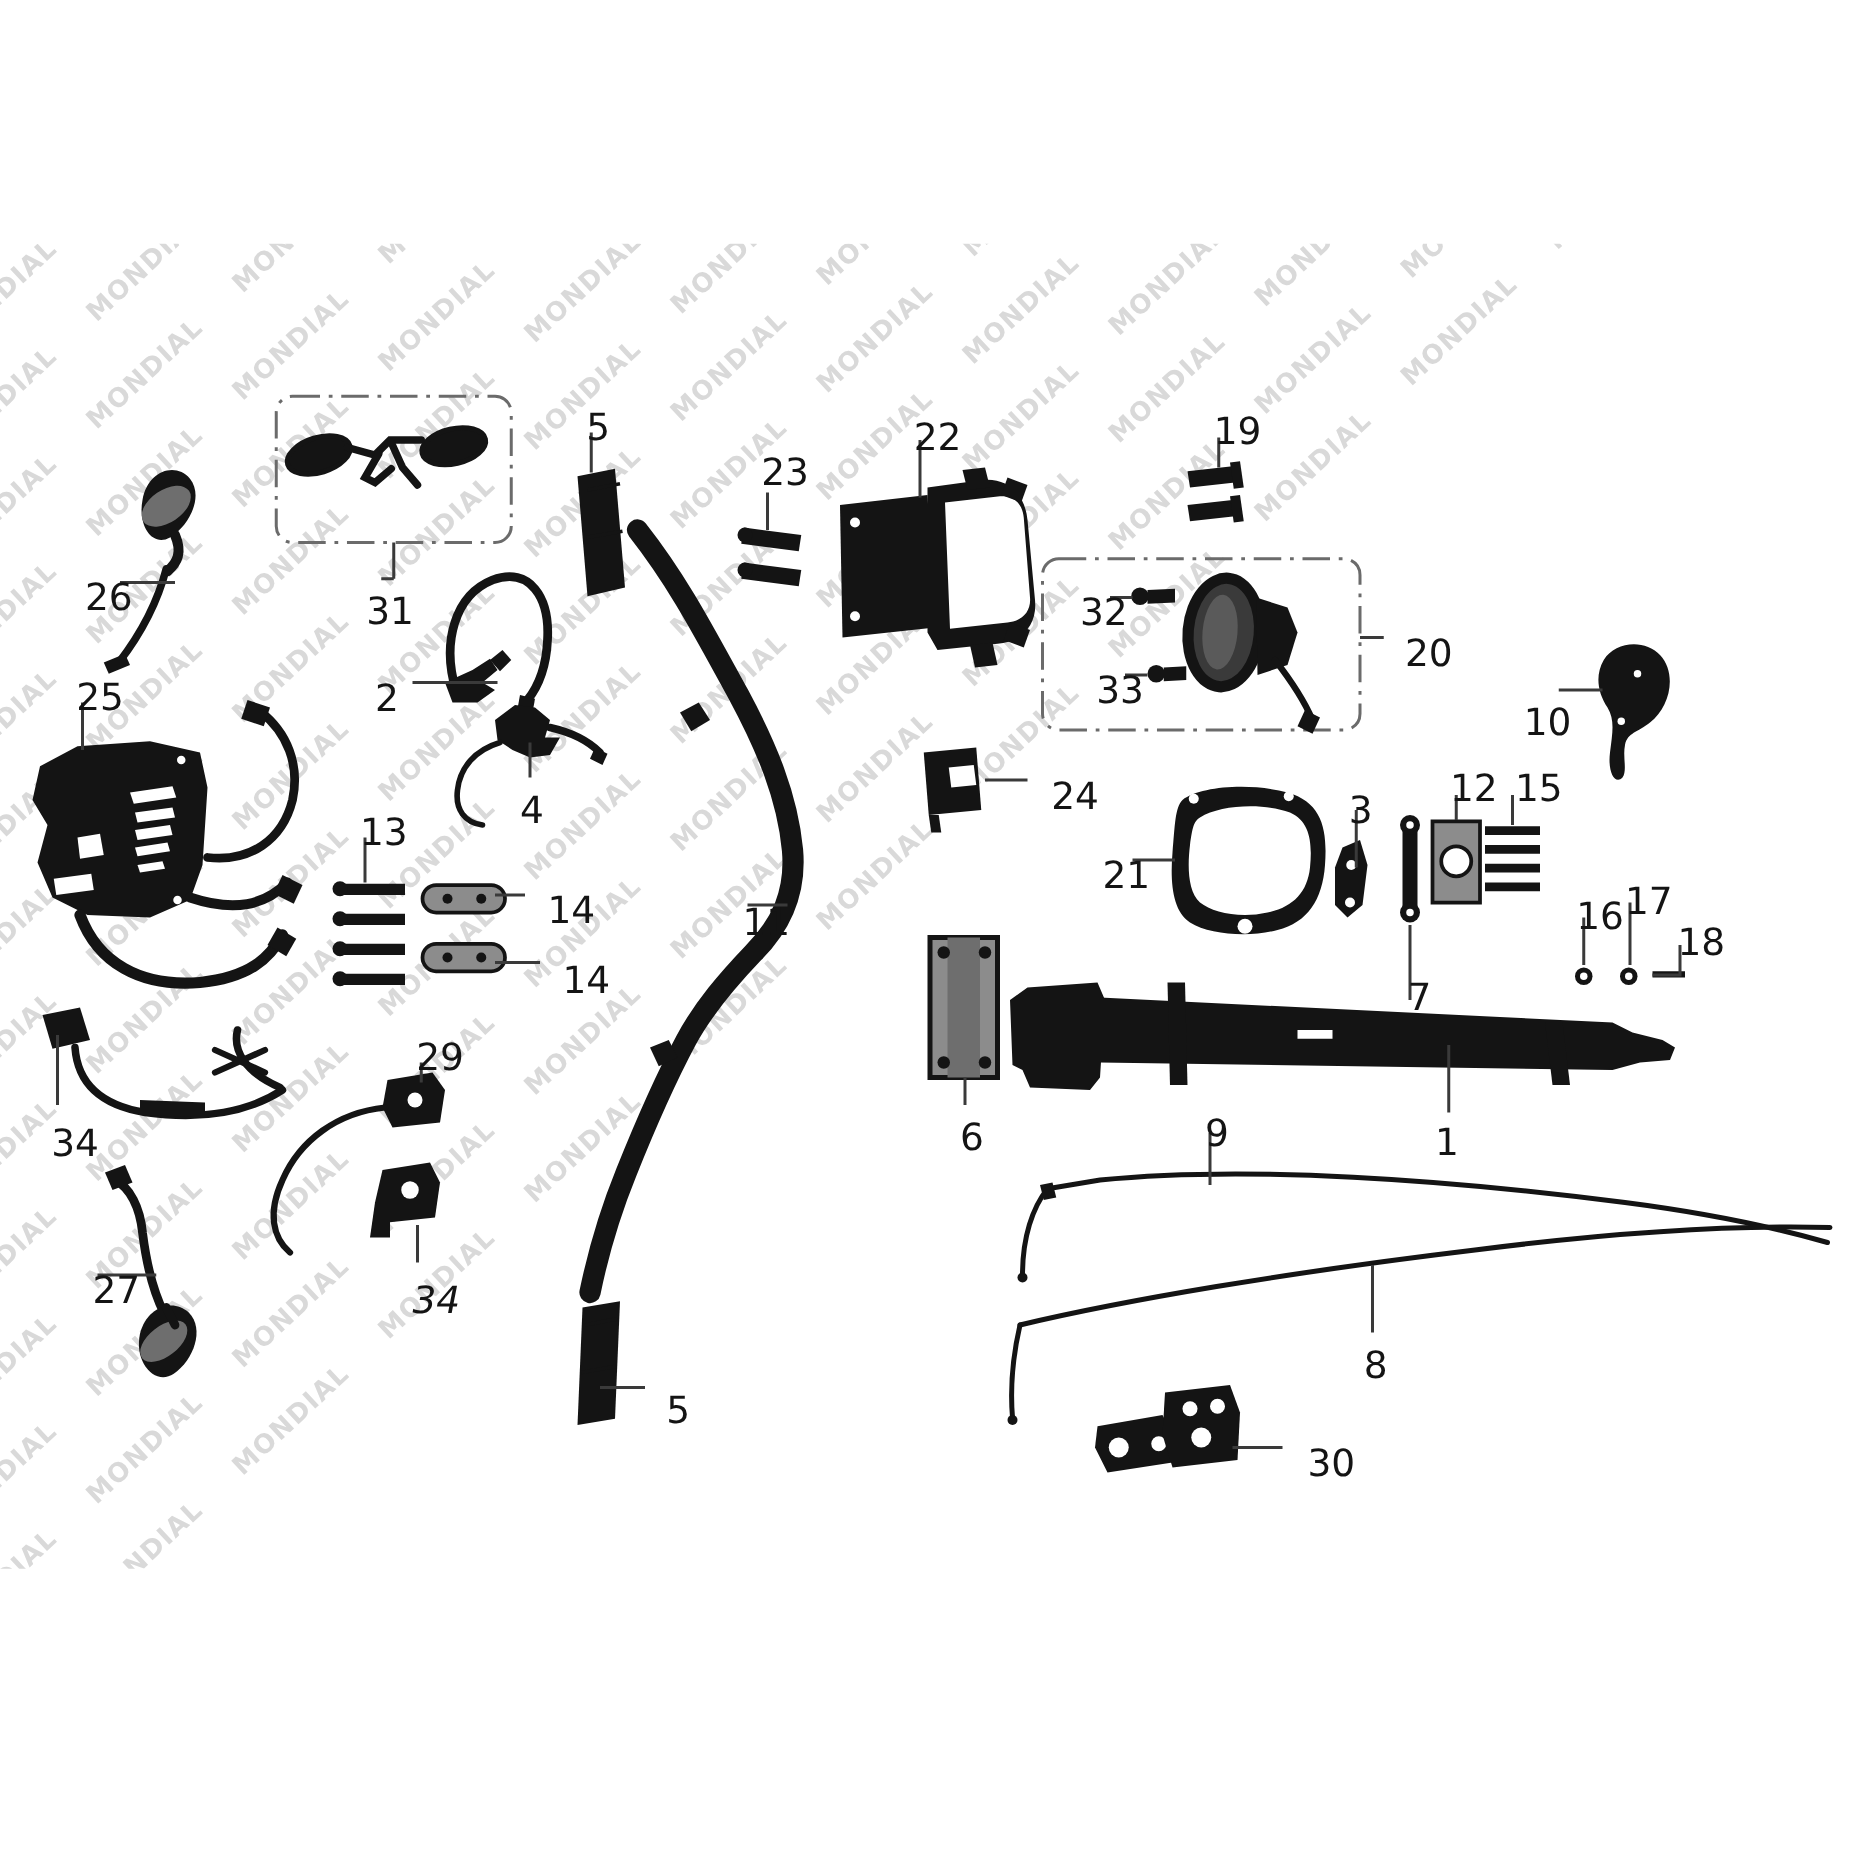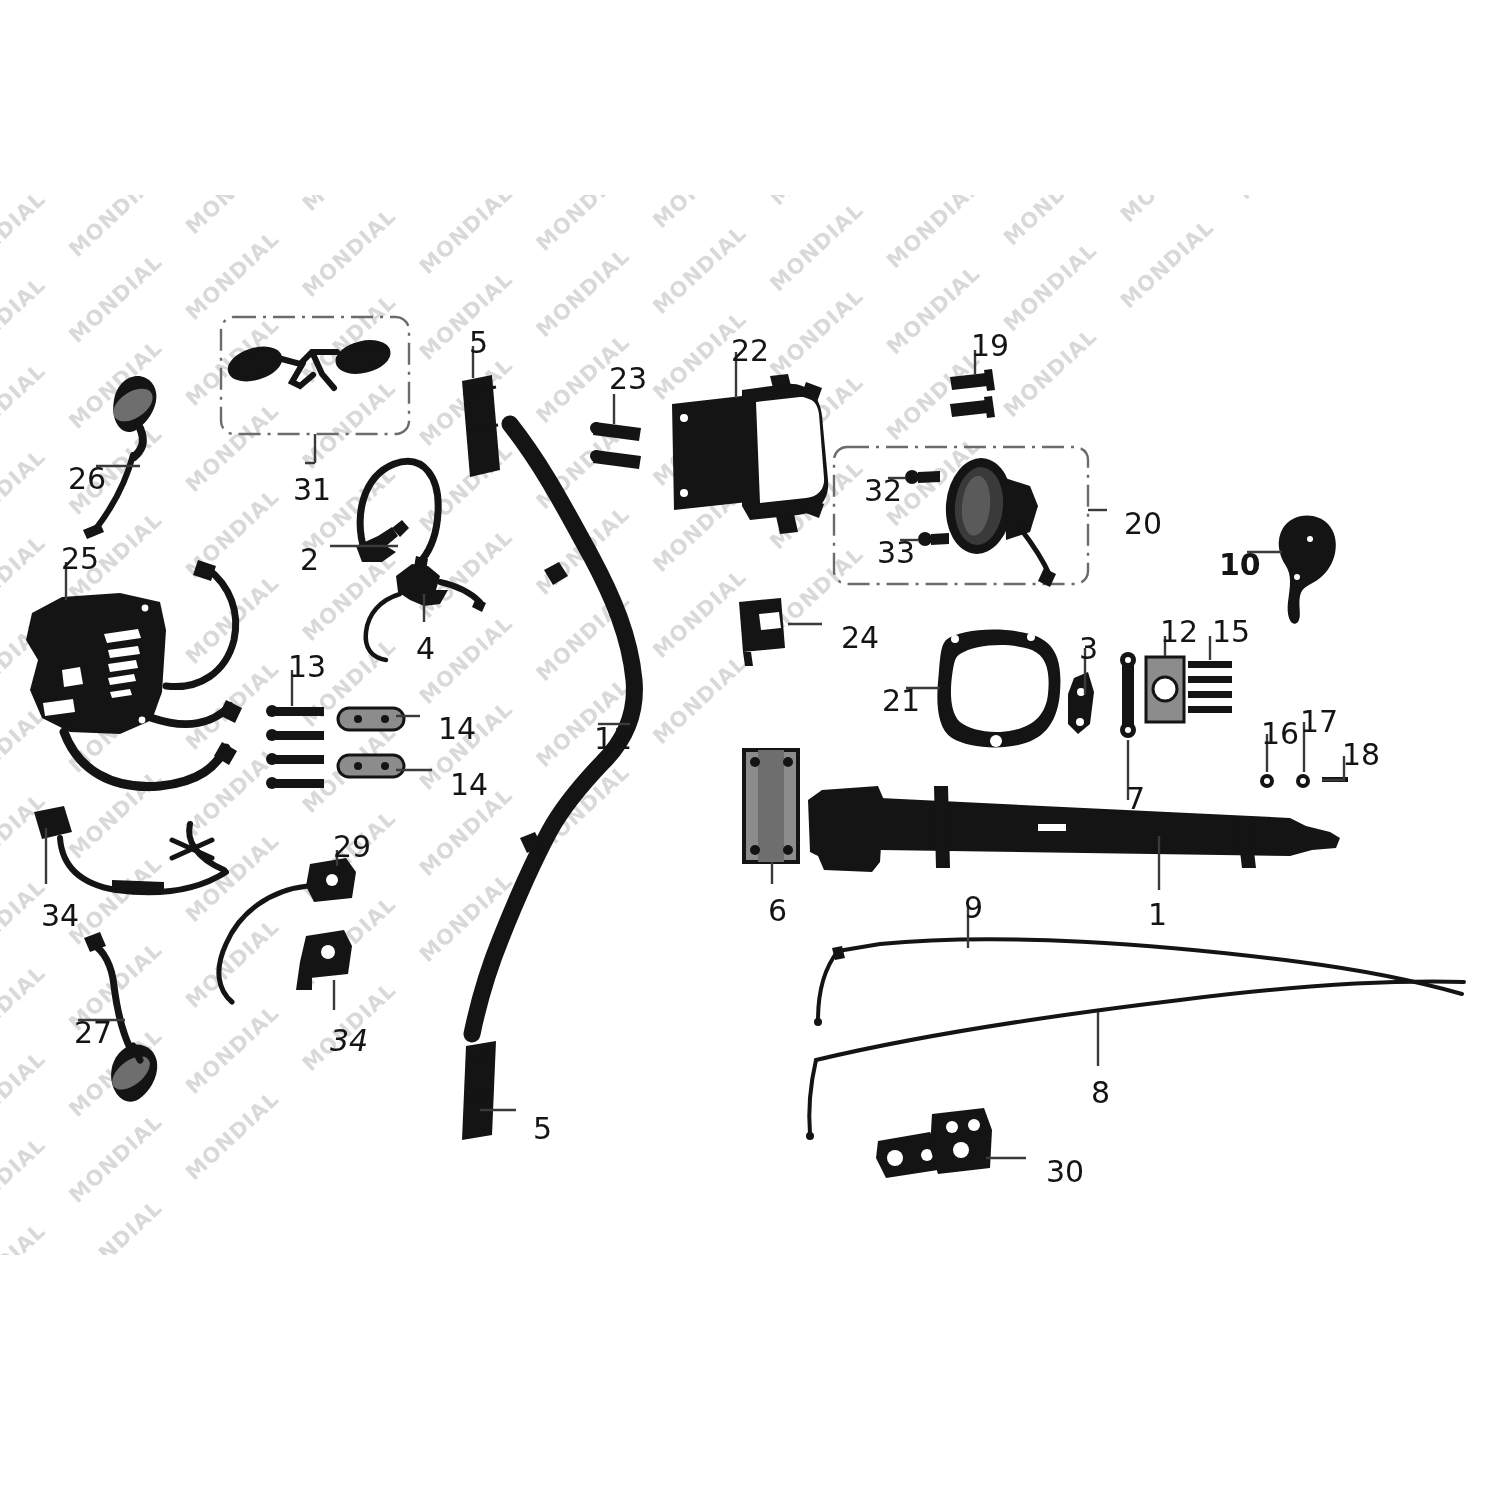--- a/index.html
+++ b/index.html
@@ -372,21 +372,21 @@
       <div class="lbl" style="left: 1148px; top: 900px;">1</div>
       <div class="lbl" style="left: 300px; top: 545px;">2</div>
       <div class="lbl" style="left: 1079px; top: 634px;">3</div>
       <div class="lbl" style="left: 416px; top: 634px;">4</div>
       <div class="lbl" style="left: 469px; top: 328px;">5</div>
       <div class="lbl" style="left: 533px; top: 1114px;">5</div>
       <div class="lbl" style="left: 768px; top: 896px;">6</div>
       <div class="lbl" style="left: 1126px; top: 784px;">7</div>
       <div class="lbl" style="left: 1091px; top: 1078px;">8</div>
       <div class="lbl" style="left: 964px; top: 893px;">9</div>
-      <div class="lbl" style="left: 1219px; top: 550px; font-weight: bold;">10</div>
+      <div class="lbl" style="left: 1219px; top: 564px;">10</div>
       <div class="lbl" style="left: 594px; top: 724px;">11</div>
       <div class="lbl" style="left: 1160px; top: 617px;">12</div>
       <div class="lbl" style="left: 288px; top: 652px;">13</div>
       <div class="lbl" style="left: 438px; top: 714px;">14</div>
       <div class="lbl" style="left: 450px; top: 770px;">14</div>
       <div class="lbl" style="left: 1212px; top: 617px;">15</div>
       <div class="lbl" style="left: 1261px; top: 719px; text-align: center;">16</div>
       <div class="lbl" style="left: 1300px; top: 707px;">17</div>
       <div class="lbl" style="left: 1342px; top: 740px;">18</div>
       <div class="lbl" style="left: 971px; top: 331px; text-align: center;">19</div>

